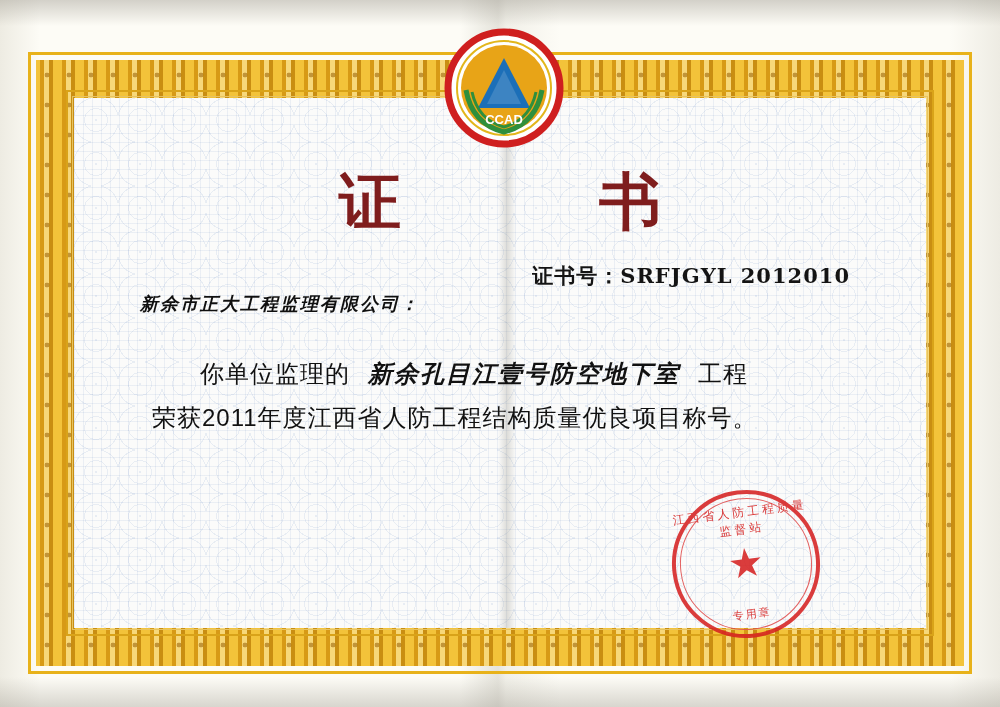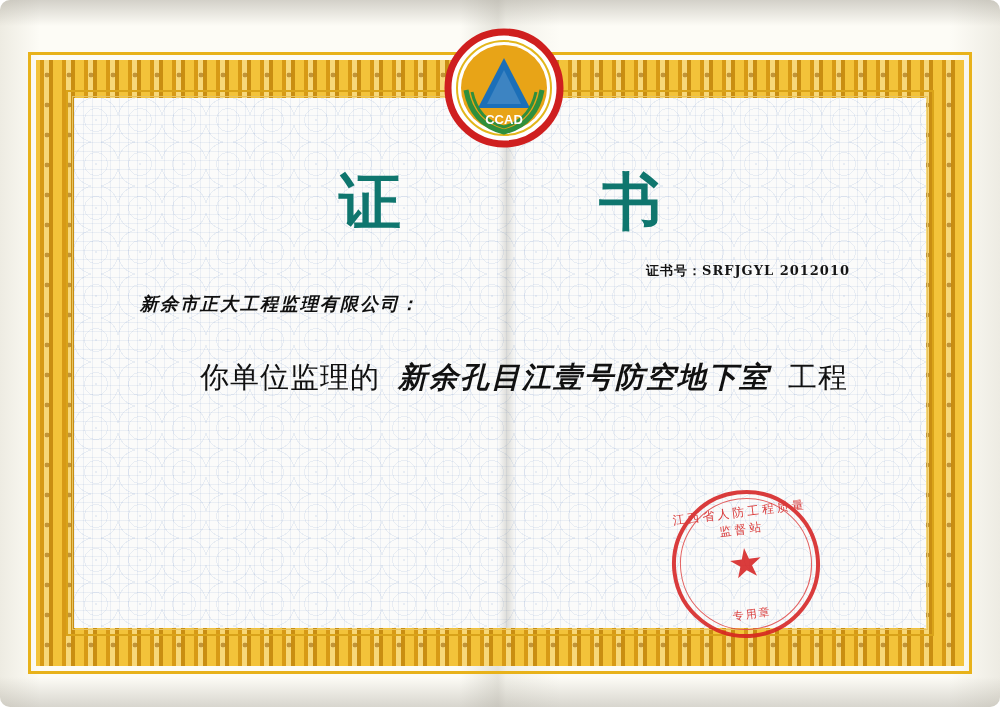--- a/index.html
+++ b/index.html
@@ -13,21 +13,20 @@
     overflow: hidden;
     font-family: "Liberation Serif", serif;
   }
 
   #certificate {
     position: relative;
     width: 1000px;
     height: 707px;
     background: #fdfcf6;
     overflow: hidden;
-    border-radius: 10px;
   }
 
   
   .paper-tone {
     position: absolute;
     inset: 0;
     background:
       linear-gradient(90deg,
         rgba(225,222,210,0.55) 0px,
         rgba(253,252,246,0) 40px,
@@ -136,49 +135,49 @@
   .title {
     position: absolute;
     left: 74px; top: 160px;
     width: 852px;
     text-align: center;
     font-family: "DejaVu Serif", serif;
     font-size: 62px;
     font-weight: bold;
     letter-spacing: 68px;
     text-indent: 68px;
-    color: #0f766e;
+    color: #7f1d1d;
   }
 
   .cert-no {
     position: absolute;
     right: 150px; top: 262px;
     font-family: "DejaVu Serif", serif;
-    font-size: 13px;
+    font-size: 21px;
     font-weight: bold;
     color: #141414;
     letter-spacing: 1px;
     margin-left: 12px;
   }
 
   .recipient {
     position: absolute;
     left: 140px; top: 292px;
     font-family: "DejaVu Serif", serif;
     font-size: 18px;
     font-weight: bold;
     color: #101010;
     font-style: italic;
     letter-spacing: 2px;
   }
 
   .body-line {
     position: absolute;
     font-family: Liberation Sans, sans-serif;
-    font-size: 29px;
+    font-size: 24px;
     color: #111111;
     letter-spacing: 1px;
   }
   .body-line1 { left: 200px; top: 358px; }
   .body-line1 .project {
     font-weight: bold;
     font-style: italic;
     margin: 0 18px;
     letter-spacing: 2px;
   }
@@ -280,20 +279,21 @@
 
   <div class="cert-no">
     <span>证书号：</span><span>SRFJGYL 2012010</span>
   </div>
 
   <div class="recipient">新余市正大工程监理有限公司：</div>
 
   <div class="body-line body-line1">
     <span>你单位监理的</span><span class="project">新余孔目江壹号防空地下室</span><span>工程</span>
   </div>
+  <div class="body-line body-line2">荣获2011年度江西省人防工程结构质量优良项目称号。</div>
 
 
   <div class="seal">
     <div class="seal-ring"></div>
     <div class="seal-ring2"></div>
     <div class="seal-text-top">江西省人防工程质量监督站</div>
     <div class="seal-star">★</div>
     <div class="seal-text-bottom">专用章</div>
   </div>
 

